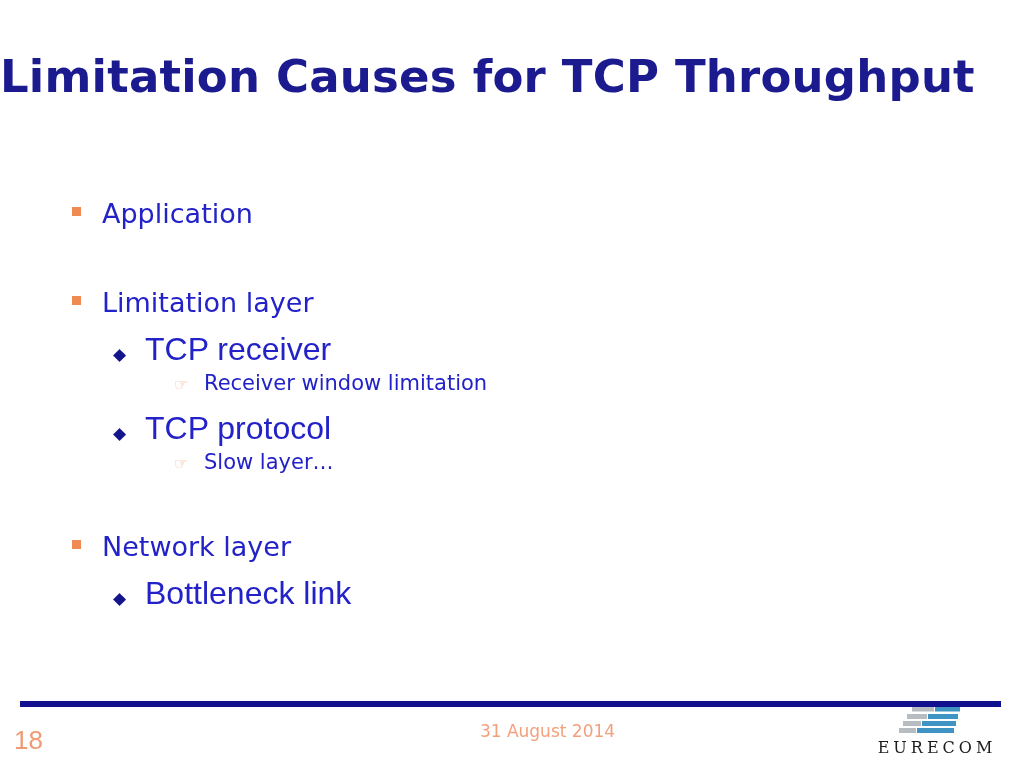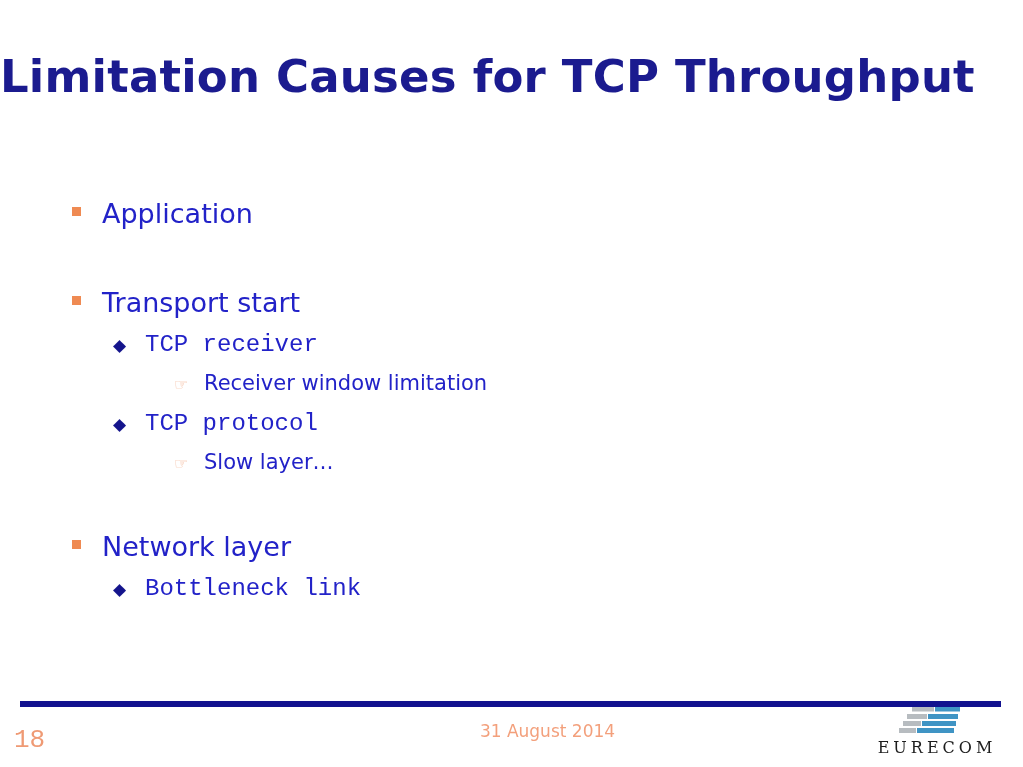--- a/index.html
+++ b/index.html
@@ -80,22 +80,22 @@
   }
   .lvl2 .bullet-glyph {
     width: 32px;
     flex: 0 0 32px;
     color: #14148c;
     font-size: 17px;
     line-height: 1;
   }
   .lvl2 .bullet-text {
     color: #2222c8;
-    font-size: 24px;
-    font-family: Liberation Mono, monospace;
+    font-size: 32px;
+    font-family: Liberation Sans, sans-serif;
     line-height: 1;
   }
 
   
   .lvl3 {
     margin-left: 112px;
     height: 39px;
   }
   .lvl3 .bullet-glyph {
     width: 30px;
@@ -123,21 +123,21 @@
     width: 981px;
     height: 6px;
     background: #11118f;
   }
   .page-number {
     position: absolute;
     left: 14px;
     top: 727px;
     color: #ef9a74;
     font-size: 26px;
-    font-family: Liberation Mono, monospace;
+    font-family: Liberation Sans, sans-serif;
     line-height: 1;
   }
   .footer-date {
     position: absolute;
     left: 0;
     top: 723px;
     width: 1023px;
     text-align: center;
     color: #f3a07c;
     font-size: 17px;
@@ -187,21 +187,21 @@
       </span>
     <span class="bullet-text">Application</span>
   </div>
 
   <div class="gap-lg"></div>
 
   <div class="bullet-row lvl1">
     <span class="bullet-glyph">
         <span class="sq"></span>
       </span>
-    <span class="bullet-text">Transport start</span>
+    <span class="bullet-text">Limitation layer</span>
   </div>
 
   <div class="bullet-row lvl2">
     <span class="bullet-glyph">◆</span>
     <span class="bullet-text">TCP receiver</span>
   </div>
 
   <div class="bullet-row lvl3">
     <span class="bullet-glyph">☞</span>
     <span class="bullet-text">Receiver window limitation</span>

